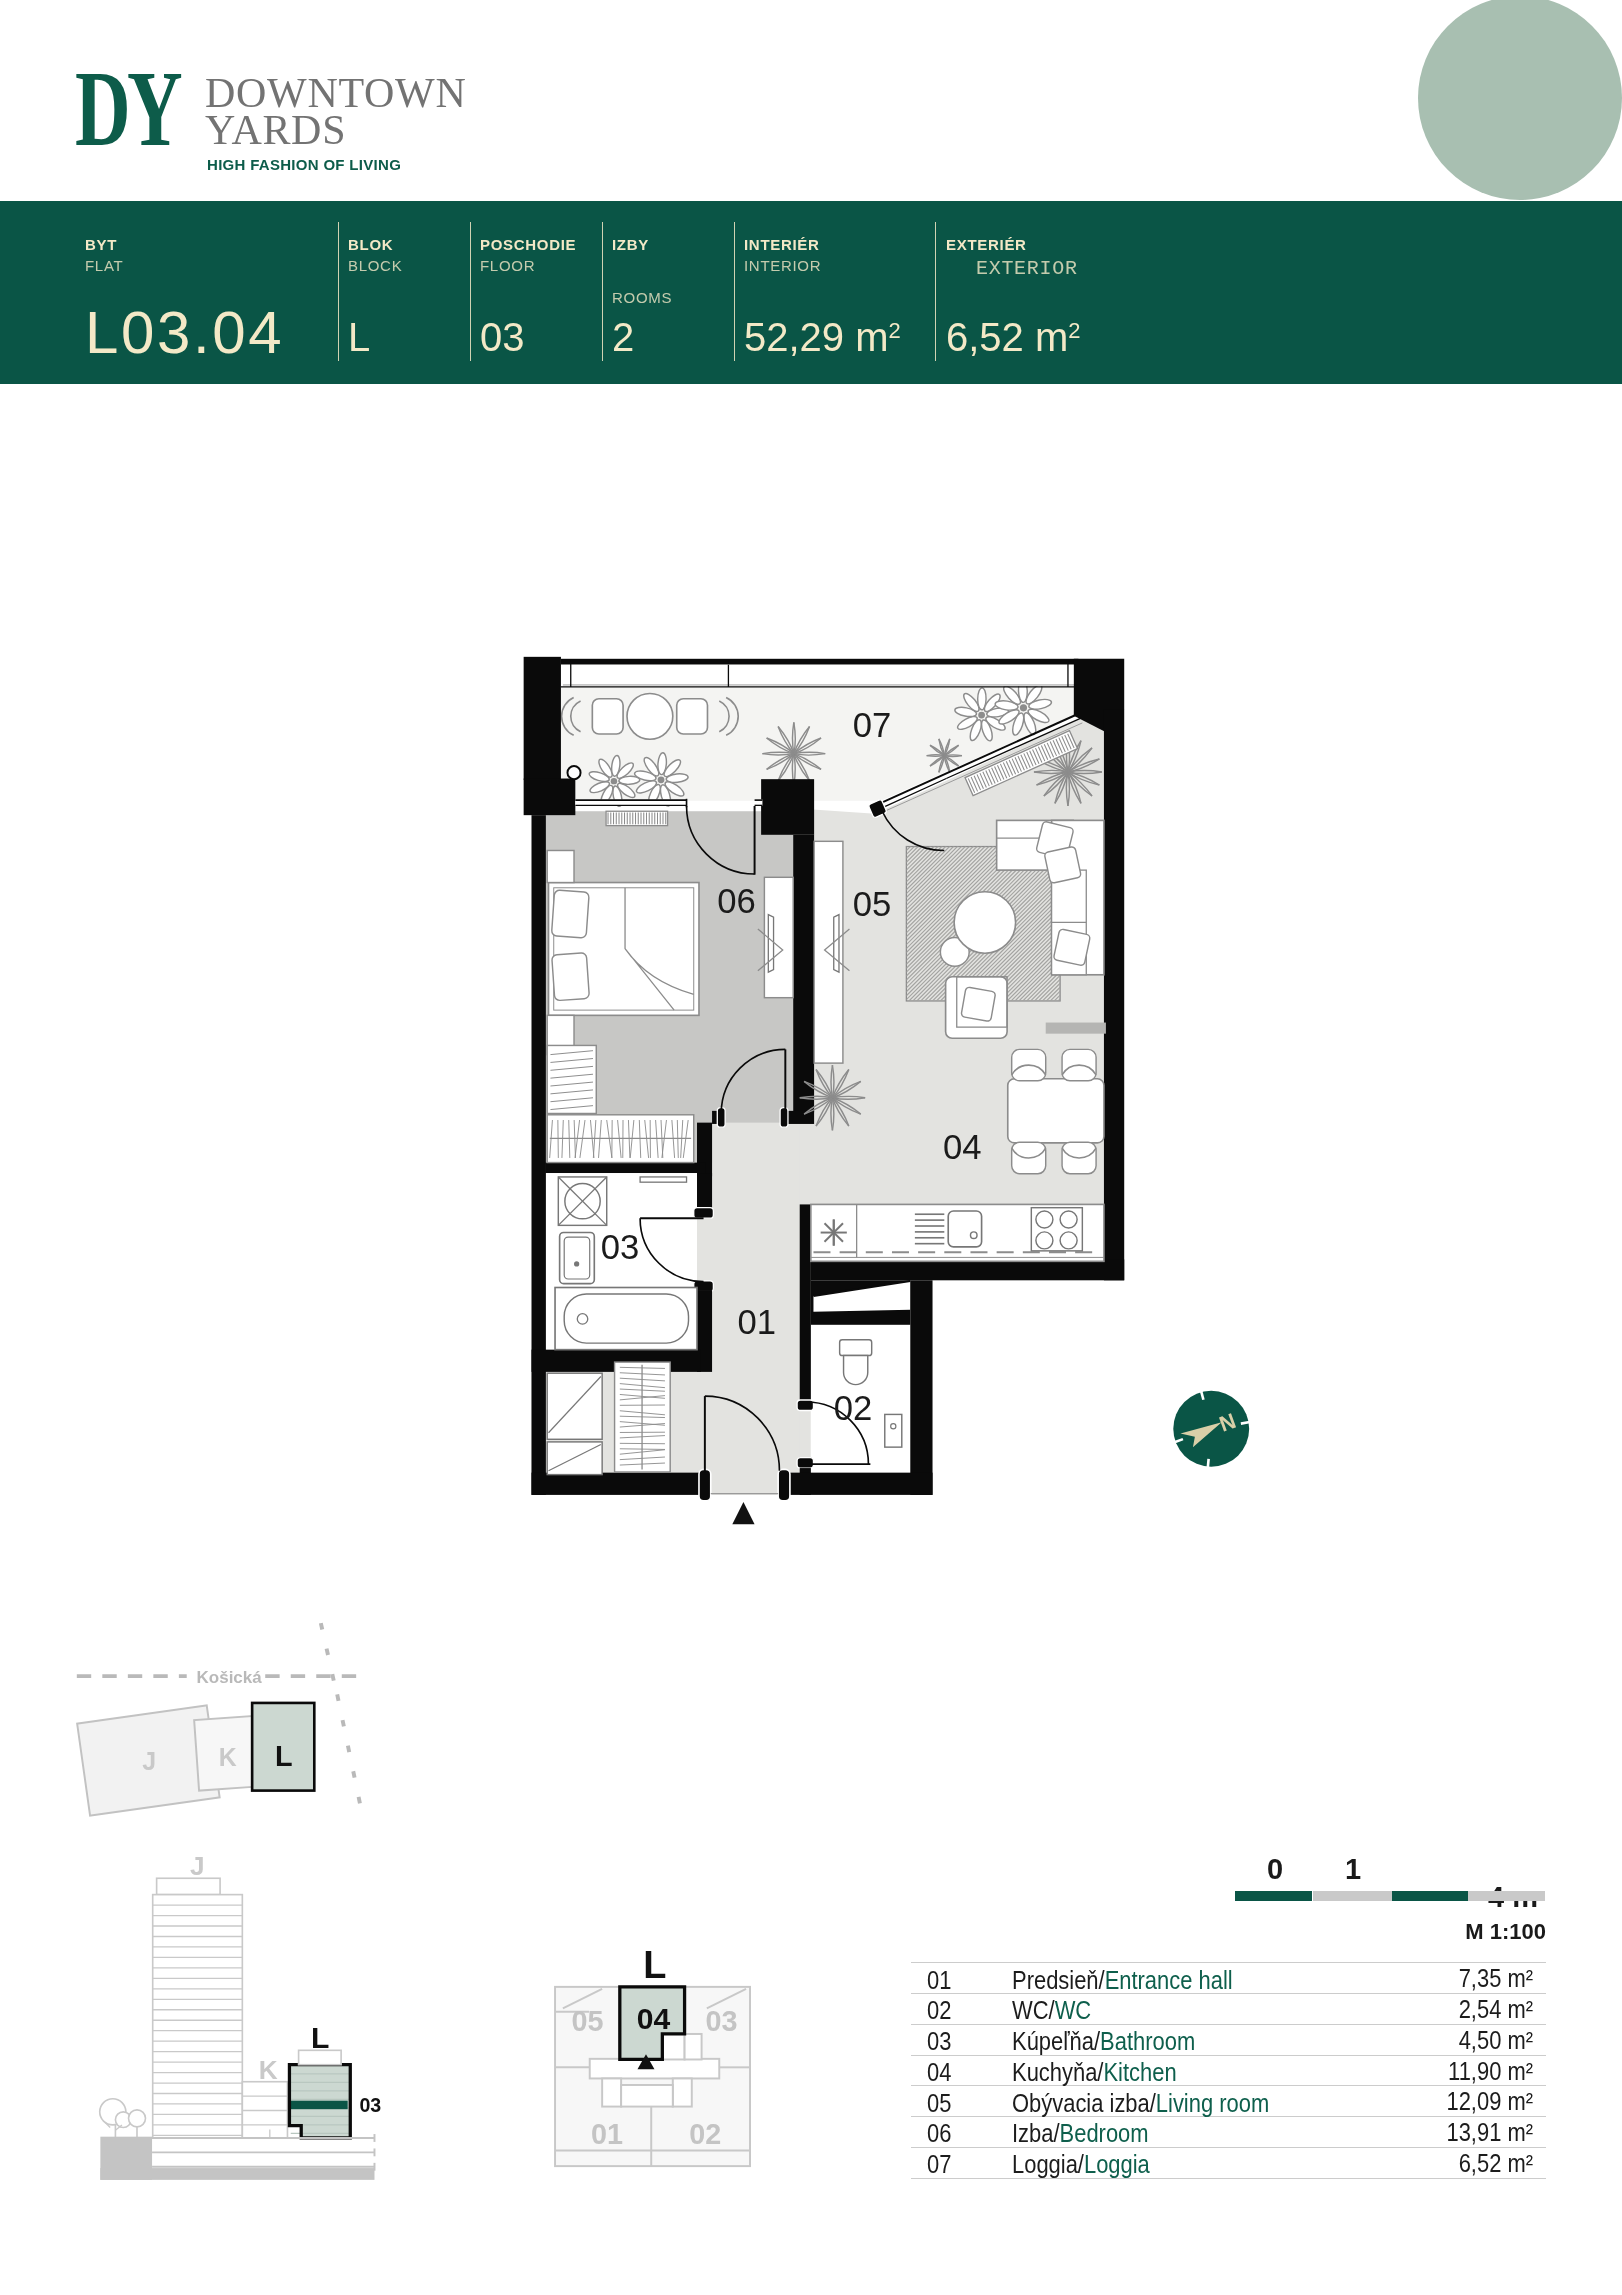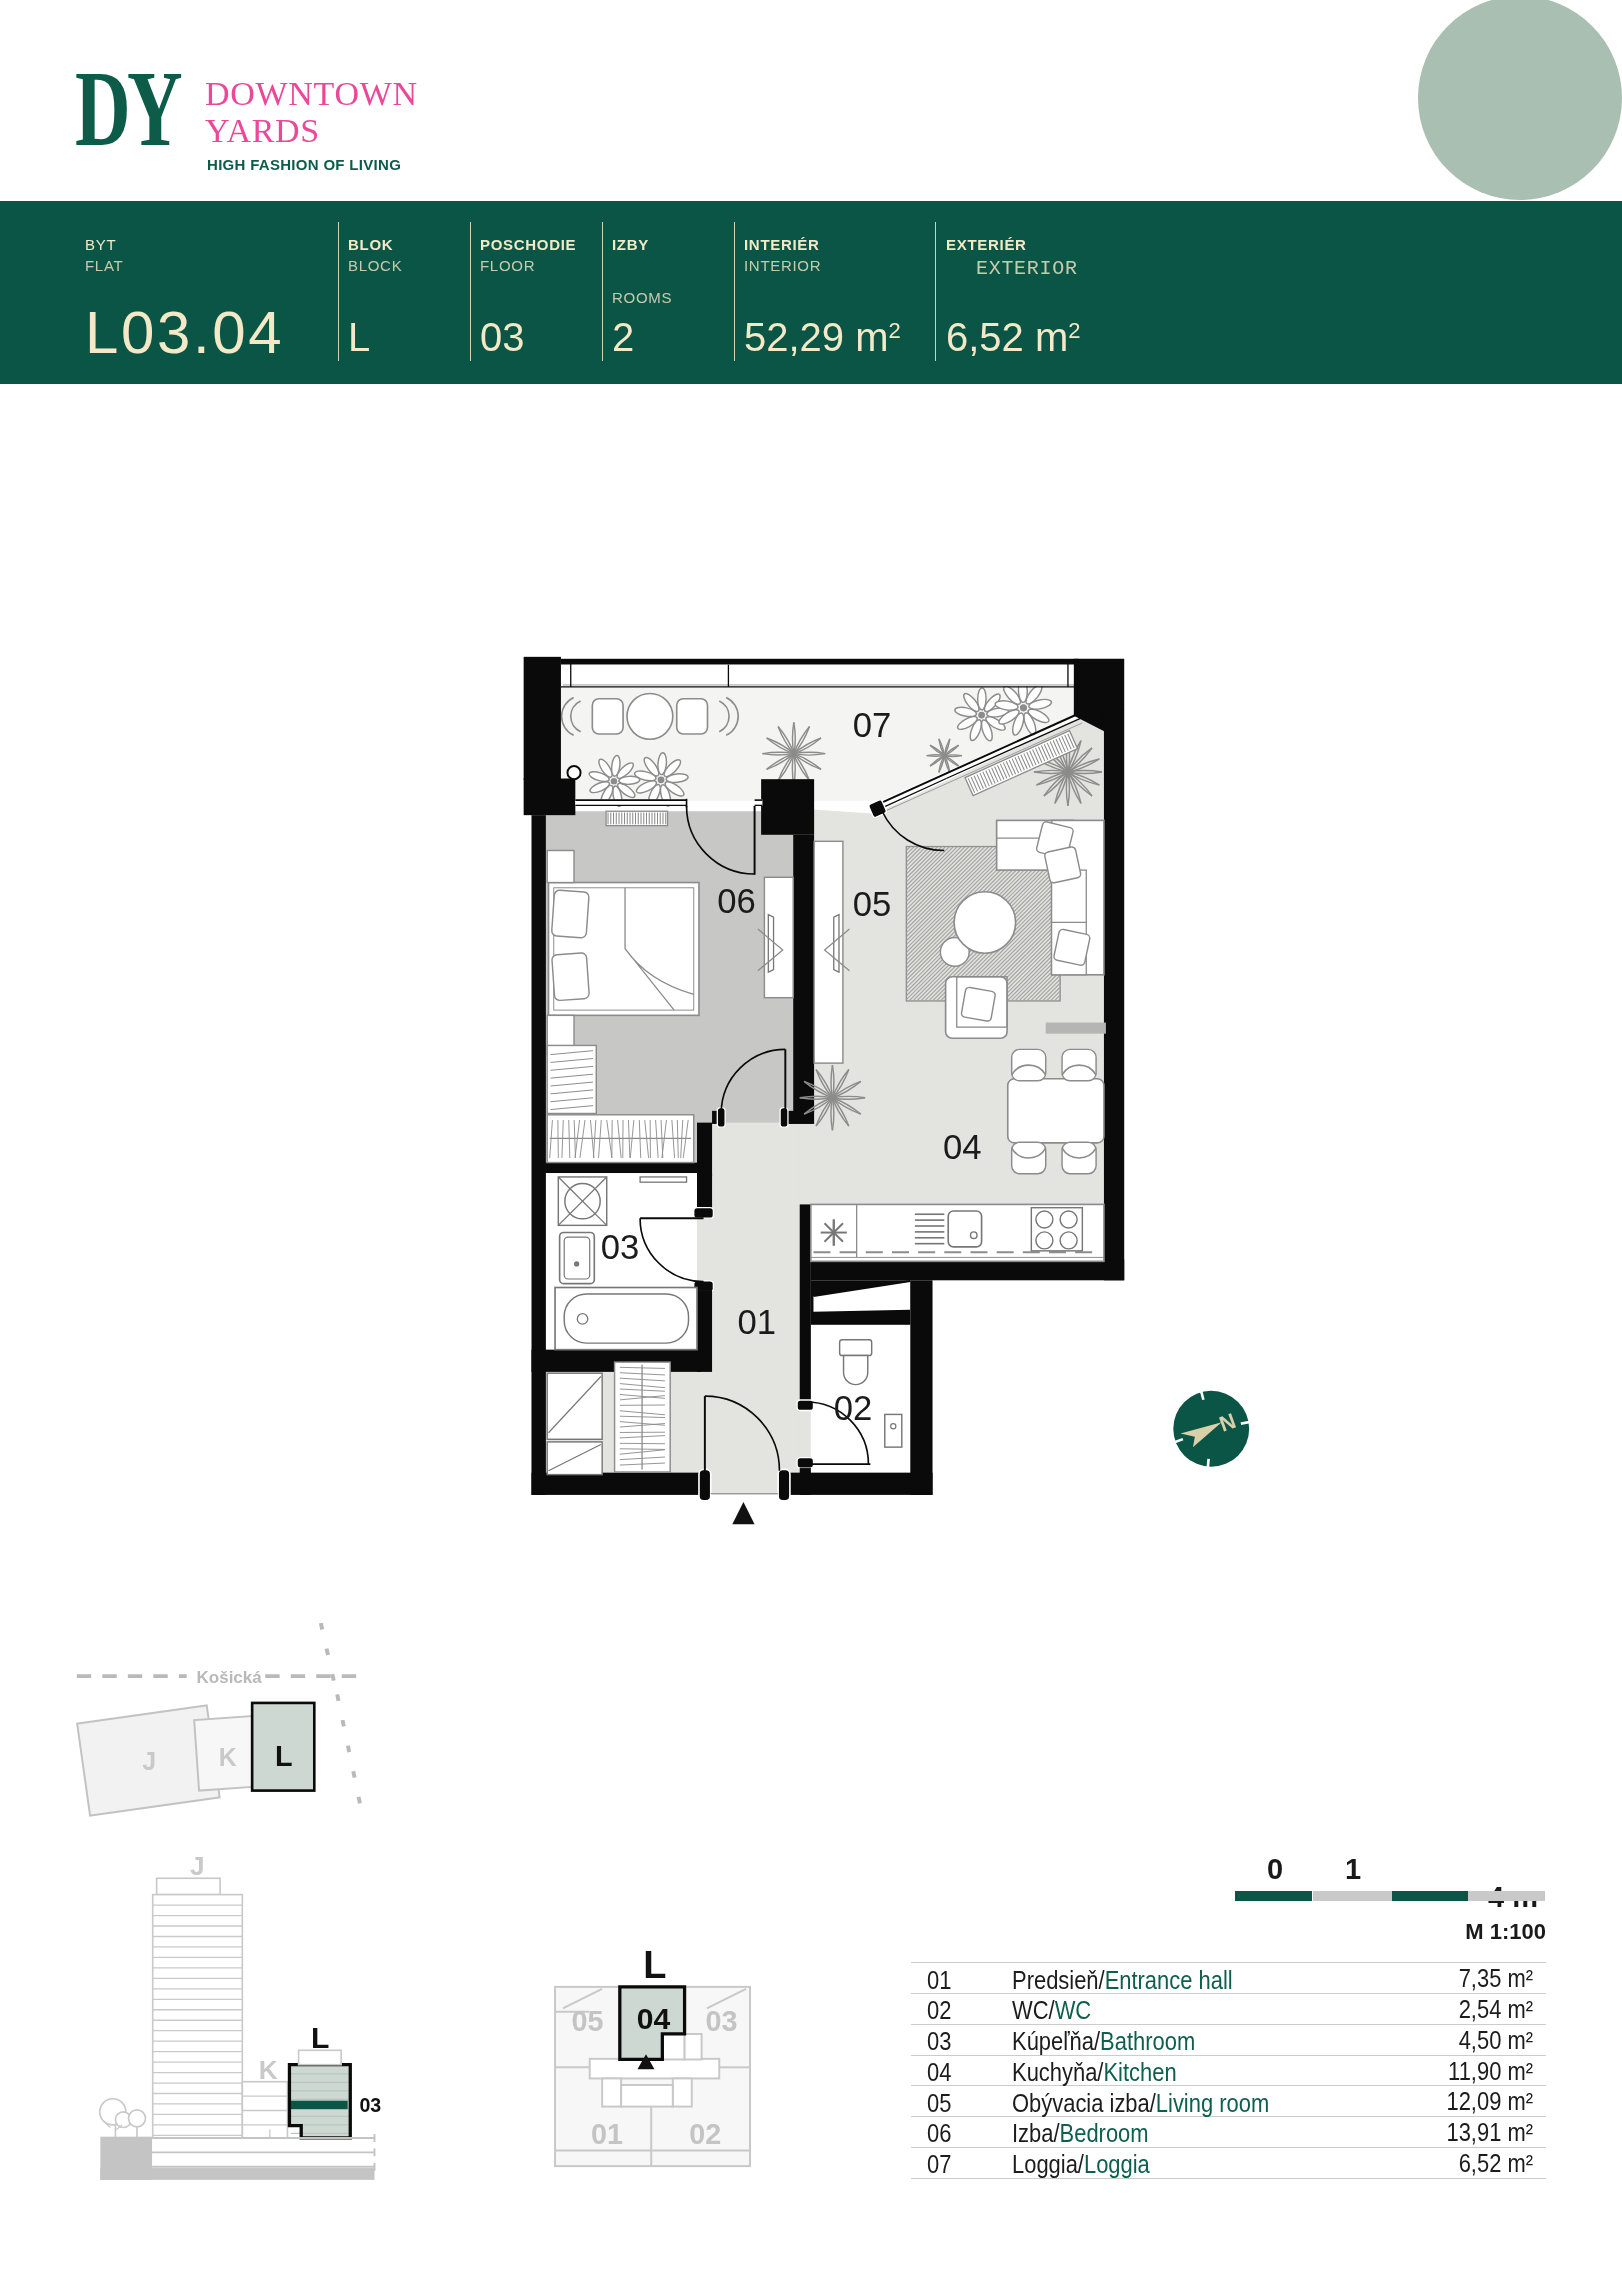--- a/index.html
+++ b/index.html
@@ -7,37 +7,37 @@
   .abs{position:absolute;}
   .crm{color:#f3e9c7;}
 </style>
 </head>
 <body>
 
 <div class="abs" style="left:1418px;top:-3.9px;width:204px;height:204px;border-radius:50%;background:#a8bfb1;"></div>
 
 <div class="abs" style="left:75px;top:56px;color:#0d5c4a;font-family:'Liberation Serif',serif;font-weight:bold;font-size:107px;letter-spacing:-5.2px;line-height:1;transform:scaleX(0.72);transform-origin:left top;">DY</div>
 
-<div class="abs" style="left:205px;top:75px;color:#ec4899;font-family:'Liberation Serif',serif;font-size:34px;line-height:37px;letter-spacing:0.7px;">DOWNTOWN<br>YARDS</div>
+<div class="abs" style="left:205px;top:75px;color:#737373;font-family:'Liberation Serif',serif;font-size:42px;line-height:37px;letter-spacing:0.7px;">DOWNTOWN<br>YARDS</div>
 
 <div class="abs" style="left:207px;top:156px;color:#0d5c4a;font-weight:bold;font-size:15px;letter-spacing:0.3px;">HIGH FASHION OF LIVING</div>
 
 <div class="abs" style="left:0;top:201px;width:1623px;height:183px;background:#0a5546;"></div>
 
 <div class="abs" style="left:338px;top:222px;width:1.3px;height:139px;background:rgba(243,233,199,0.85);"></div>
 
 <div class="abs" style="left:470px;top:222px;width:1.3px;height:139px;background:rgba(243,233,199,0.85);"></div>
 
 <div class="abs" style="left:602px;top:222px;width:1.3px;height:139px;background:rgba(243,233,199,0.85);"></div>
 
 <div class="abs" style="left:734px;top:222px;width:1.3px;height:139px;background:rgba(243,233,199,0.85);"></div>
 
 <div class="abs" style="left:935px;top:222px;width:1.3px;height:139px;background:rgba(243,233,199,0.85);"></div>
 
-<div class="abs crm" style="left:85px;top:236px;font-size:15px;font-weight:normal;letter-spacing:0.7px;">BYT</div>
+<div class="abs crm" style="left:85px;top:236px;font-size:15px;font-weight:bold;letter-spacing:0.7px;">BYT</div>
 <div class="abs" style="left:85px;top:257px;font-size:15px;letter-spacing:0.7px;color:rgba(243,233,199,0.8);">FLAT</div>
 
 <div class="abs crm" style="left:85px;top:298px;font-size:60px;letter-spacing:2.6px;">L03.04</div>
 
 <div class="abs crm" style="left:348px;top:236px;font-size:15px;font-weight:bold;letter-spacing:0.7px;">BLOK</div>
 <div class="abs" style="left:348px;top:257px;font-size:15px;letter-spacing:0.7px;color:rgba(243,233,199,0.8);">BLOCK</div>
 <div class="abs crm" style="left:348px;top:315px;font-size:40px;">L</div>
 
 <div class="abs crm" style="left:480px;top:236px;font-size:15px;font-weight:bold;letter-spacing:0.7px;">POSCHODIE</div>
 <div class="abs" style="left:480px;top:257px;font-size:15px;letter-spacing:0.7px;color:rgba(243,233,199,0.8);text-align:center;">FLOOR</div>

